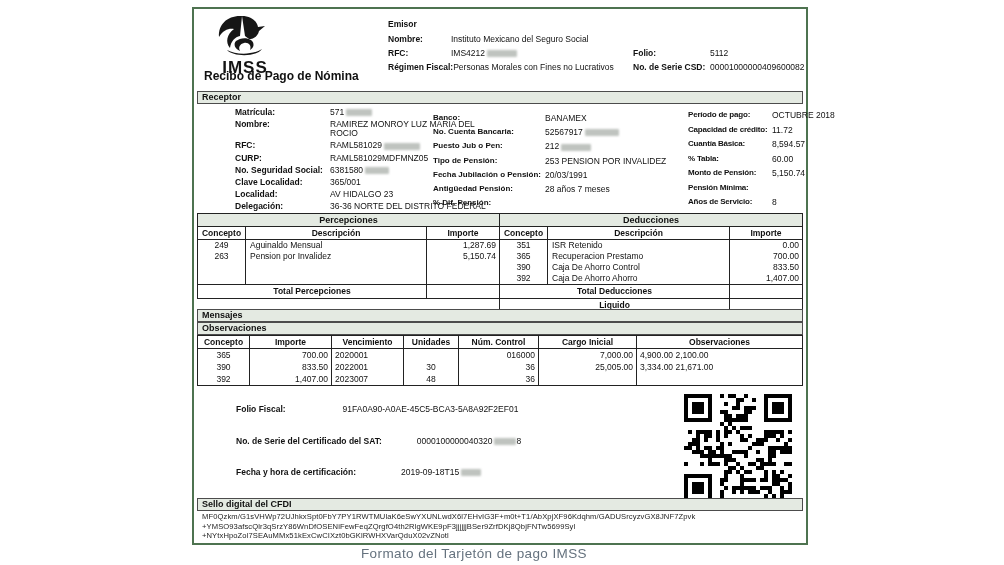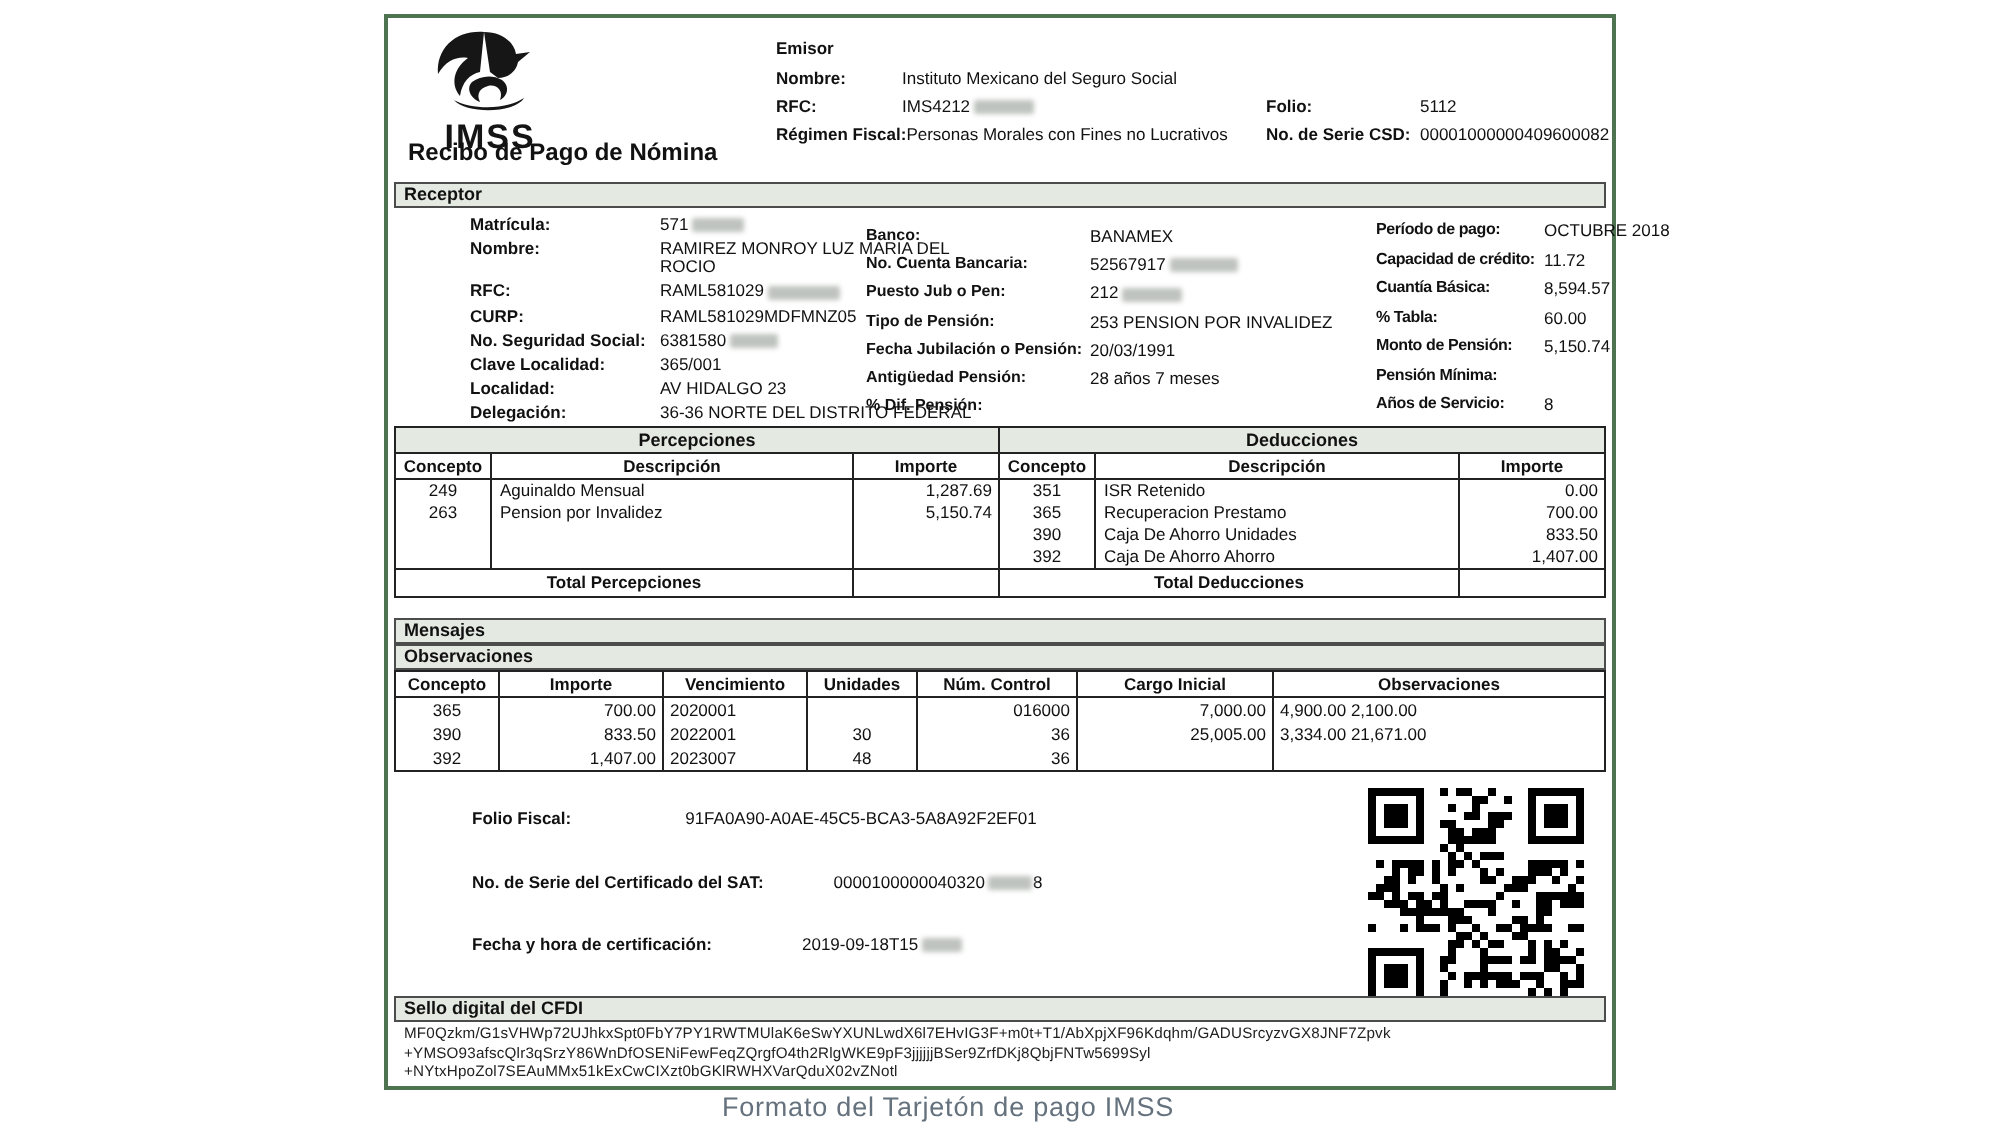--- a/index.html
+++ b/index.html
@@ -241,33 +241,37 @@
     <div class="pt-body">
       <div class="pt-c1">
         <span class="cell">351</span>
         <span class="cell">365</span>
         <span class="cell">390</span>
         <span class="cell">392</span>
       </div>
       <div class="pt-c2">
         <span class="cell">ISR Retenido</span>
         <span class="cell">Recuperacion Prestamo</span>
-        <span class="cell">Caja De Ahorro Unidades</span>
+        <span class="cell">Caja De Ahorro Control</span>
         <span class="cell">Caja De Ahorro Ahorro</span>
       </div>
       <div class="pt-c3">
         <span class="cell">0.00</span>
         <span class="cell">700.00</span>
         <span class="cell">833.50</span>
         <span class="cell">1,407.00</span>
       </div>
     </div>
     <div class="pt-total">
       <div class="tlbl">Total Deducciones</div>
       <div class="tval">2,940.50</div>
+    </div>
+    <div class="pt-total">
+      <div class="tlbl">Liquido</div>
+      <div class="tval">3,497.93</div>
     </div>
   </div>
 
   <div class="bar" style="top:300px;">Mensajes</div>
   <div class="bar" style="top:313px;">Observaciones</div>
 
   <table class="otable">
     <colgroup>
       <col style="width:52px;">
         <col style="width:82px;">

